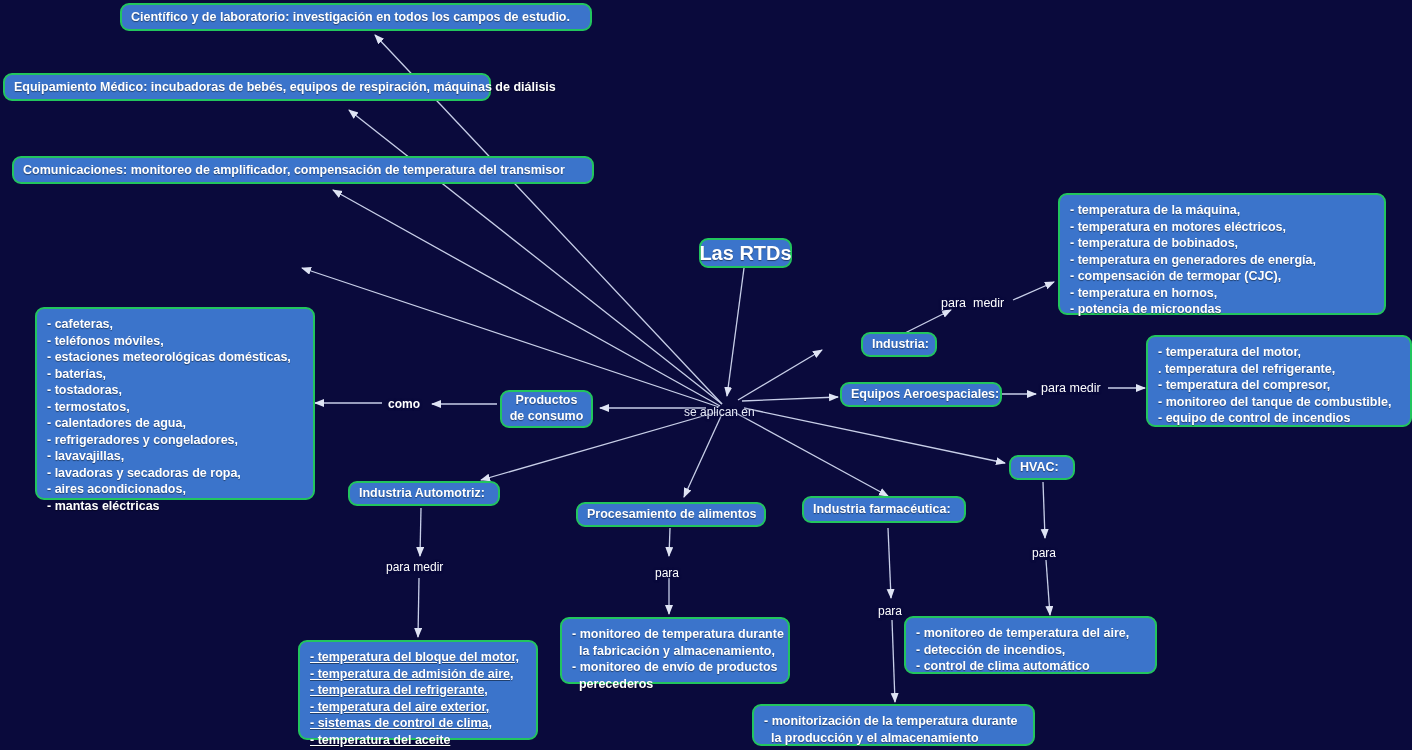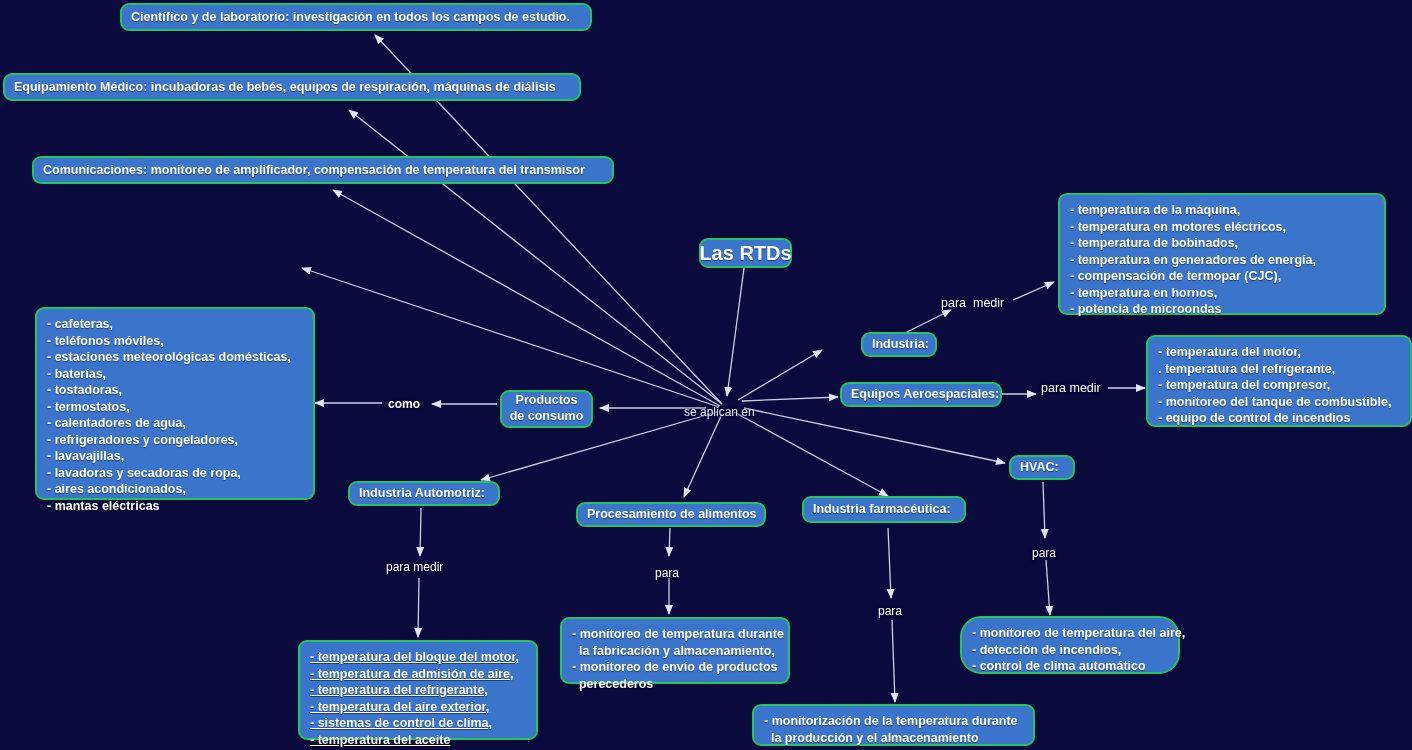--- a/index.html
+++ b/index.html
@@ -91,23 +91,23 @@
       <line x1="888" y1="528" x2="891" y2="598"></line>
       <line x1="892" y1="620" x2="895" y2="702"></line>
 
       <line x1="1043" y1="482" x2="1045" y2="538"></line>
       <line x1="1046" y1="560" x2="1050" y2="615"></line>
     </g>
   </svg>
 
   <div class="node" style="left:120px;top:3px;width:472px;height:28px;">Científico y de laboratorio: investigación en todos los campos de estudio.</div>
 
-  <div class="node" style="left:3px;top:73px;width:578px;height:28px;">Equipamiento Médico: incubadoras de bebés, equipos de respiración, máquinas de diálisis</div>
+  <div class="node" style="left:3px;top:73px;width:488px;height:28px;">Equipamiento Médico: incubadoras de bebés, equipos de respiración, máquinas de diálisis</div>
 
-  <div class="node" style="left:12px;top:156px;width:582px;height:28px;margin-left:20px;">Comunicaciones: monitoreo de amplificador, compensación de temperatura del transmisor</div>
+  <div class="node" style="left:12px;top:156px;width:582px;height:28px;">Comunicaciones: monitoreo de amplificador, compensación de temperatura del transmisor</div>
 
 
   <div class="node list" style="left:35px;top:307px;width:280px;height:193px;">- cafeteras,
 - teléfonos móviles,
 - estaciones meteorológicas domésticas,
 - baterías,
 - tostadoras,
 - termostatos,
 - calentadores de agua,
 - refrigeradores y congeladores,
@@ -134,21 +134,21 @@
   <div class="node" style="left:840px;top:382px;width:162px;height:25px;">Equipos Aeroespaciales:</div>
 
   <div class="node list" style="left:1146px;top:335px;width:266px;height:92px;">- temperatura del motor,
 . temperatura del refrigerante,
 - temperatura del compresor,
 - monitoreo del tanque de combustible,
 - equipo de control de incendios</div>
 
   <div class="node" style="left:1009px;top:455px;width:66px;height:25px;">HVAC:</div>
 
-  <div class="node list" style="left:960px;top:616px;width:220px;height:58px;border-radius:21px;">- monitoreo de temperatura del aire,
+  <div class="node list" style="left:904px;top:616px;width:253px;height:58px;">- monitoreo de temperatura del aire,
 - detección de incendios,
 - control de clima automático</div>
 
   <div class="node" style="left:348px;top:481px;width:152px;height:25px;">Industria Automotriz:</div>
 
   <div class="node list" style="left:298px;top:640px;width:240px;height:100px;text-decoration:underline;">- temperatura del bloque del motor,
 - temperatura de admisión de aire,
 - temperatura del refrigerante,
 - temperatura del aire exterior,
 - sistemas de control de clima,

